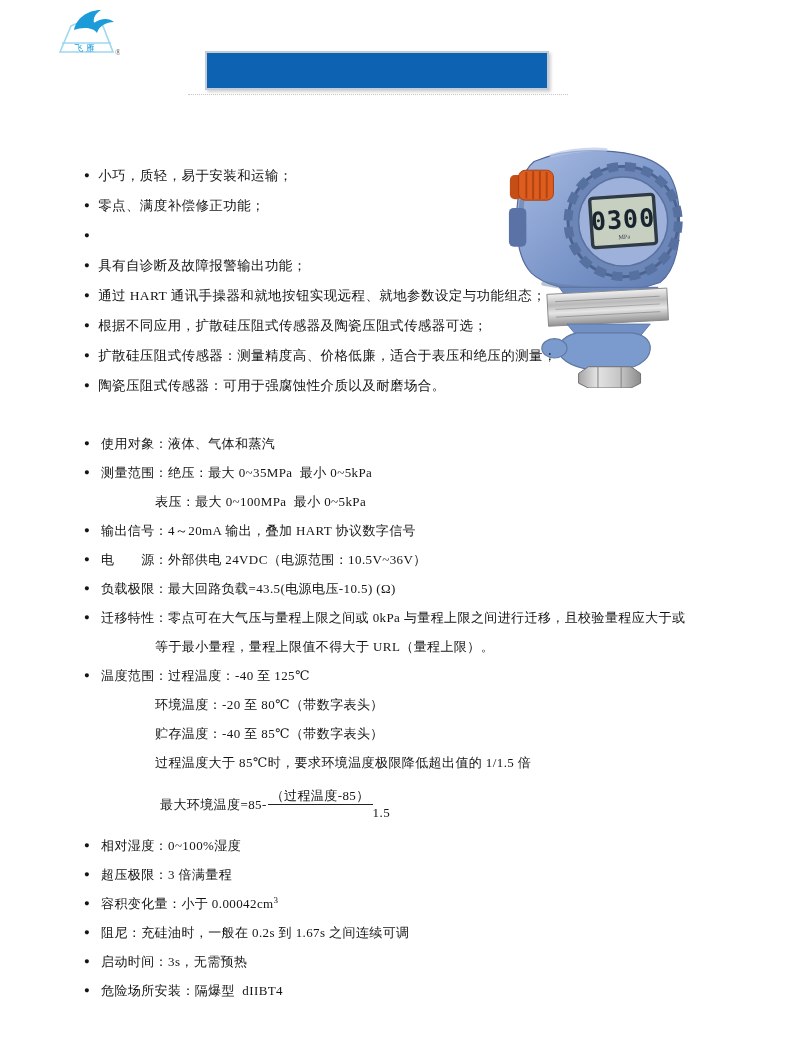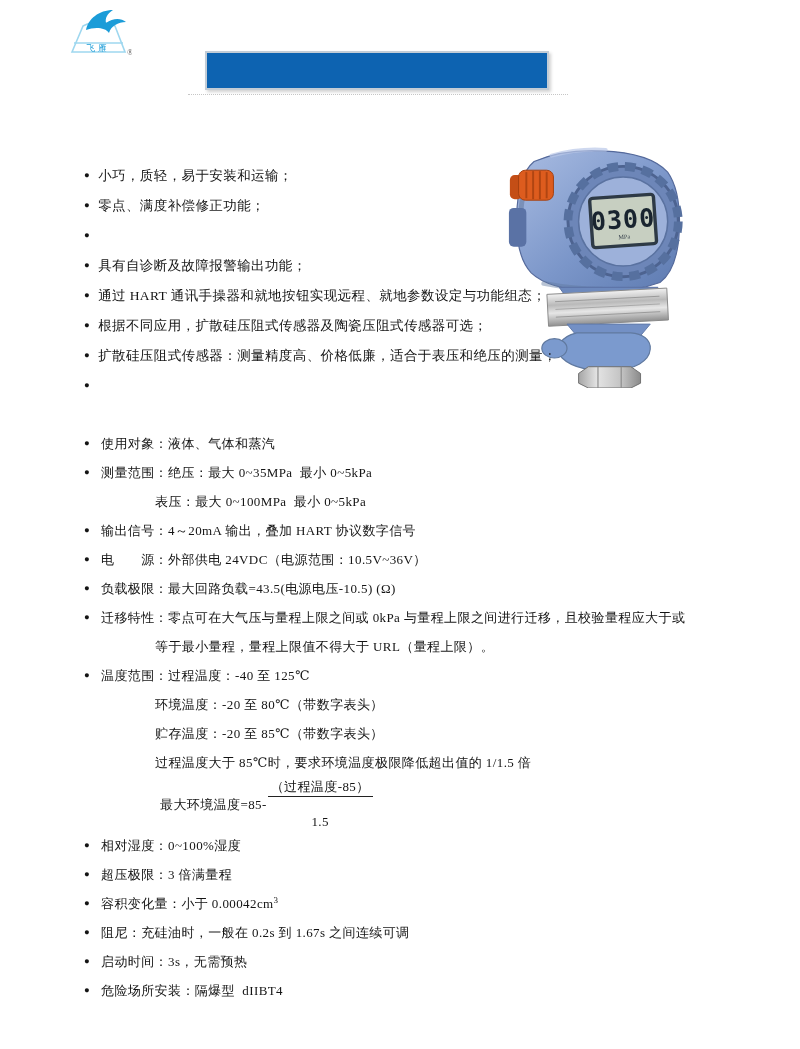--- a/index.html
+++ b/index.html
@@ -4,21 +4,21 @@
 <style>
   html,body{margin:0;padding:0;}
   body{
     width:800px;height:1049px;background:#ffffff;
     font-family:"Liberation Serif","DejaVu Serif",serif;
     color:#141414;
   }
   .page{position:relative;width:800px;height:1049px;overflow:hidden;background:#fff;}
 
   
-  .logo{position:absolute;left:60px;top:6px;width:72px;height:50px;}
+  .logo{position:absolute;left:48px;top:6px;width:72px;height:50px;}
 
   
   .header-bar{
     position:absolute;left:205px;top:51px;width:340px;height:35px;
     background:#0d63b1;border:2px solid #c2ccd6;
     box-shadow:2px 2px 3px rgba(0,0,0,0.18);
   }
   .dotline{
     position:absolute;left:188px;top:94px;width:380px;height:0;
     border-top:1px dotted #c6c6c6;
@@ -35,21 +35,21 @@
 
   
   .specs{position:absolute;left:84px;top:429px;width:680px;font-size:13px;letter-spacing:0.4px;}
   .spec{position:relative;line-height:29px;padding-left:17px;white-space:pre;}
   .spec .dot{position:absolute;left:0;top:0;line-height:29px;font-size:9.5px;}
   .cont{padding-left:71px;}
   .formula-row{
     height:46px;display:flex;align-items:center;
     padding-left:76px;margin-top:4px;margin-bottom:4px;
   }
-  .frac{display:inline-flex;flex-direction:column;align-items:center;line-height:1.2;margin-left:1px;}
+  .frac{display:inline-flex;flex-direction:row;align-items:flex-start;line-height:1.2;margin-left:1px;}
   .frac .num{border-bottom:1px solid #222;padding:0 3px 1px 3px;}
   .frac .den{padding-top:17px;}
   sup{font-size:9px;vertical-align:super;line-height:0;}
 
   
   .device{position:absolute;left:502px;top:146px;width:190px;height:242px;}
   .device svg{width:100%;height:100%;}
 </style>
 </head>
 <body>
@@ -144,41 +144,41 @@
   </div>
 
   <div class="features">
     <div class="feat"><span class="dot">●</span><span>小巧，质轻，易于安装和运输；</span></div>
     <div class="feat"><span class="dot">●</span><span>零点、满度补偿修正功能；</span></div>
     <div class="feat"><span class="dot">●</span></div>
     <div class="feat"><span class="dot">●</span><span>具有自诊断及故障报警输出功能；</span></div>
     <div class="feat"><span class="dot">●</span><span>通过 HART 通讯手操器和就地按钮实现远程、就地参数设定与功能组态；</span></div>
     <div class="feat"><span class="dot">●</span><span>根据不同应用，扩散硅压阻式传感器及陶瓷压阻式传感器可选；</span></div>
     <div class="feat"><span class="dot">●</span><span>扩散硅压阻式传感器：测量精度高、价格低廉，适合于表压和绝压的测量；</span></div>
-    <div class="feat"><span class="dot">●</span></div>
+    <div class="feat"><span class="dot">●</span><span>陶瓷压阻式传感器：可用于强腐蚀性介质以及耐磨场合。</span></div>
   </div>
 
   <div class="specs">
     <div class="spec"><span class="dot">●</span><span>使用对象：</span><span>液体、气体和蒸汽</span></div>
 
     <div class="spec"><span class="dot">●</span><span>测量范围：</span><span>绝压：最大 0~35MPa  最小 0~5kPa</span></div>
     <div class="spec cont"><span>表压：最大 0~100MPa  最小 0~5kPa</span></div>
 
     <div class="spec"><span class="dot">●</span><span>输出信号：</span><span>4～20mA 输出，叠加 HART 协议数字信号</span></div>
 
     <div class="spec"><span class="dot">●</span><span>电　　源：</span><span>外部供电 24VDC（电源范围：10.5V~36V）</span></div>
 
     <div class="spec"><span class="dot">●</span><span>负载极限：</span><span>最大回路负载=43.5(电源电压-10.5) (Ω)</span></div>
 
     <div class="spec"><span class="dot">●</span><span>迁移特性：</span><span>零点可在大气压与量程上限之间或 0kPa 与量程上限之间进行迁移，且校验量程应大于或</span></div>
     <div class="spec cont"><span>等于最小量程，量程上限值不得大于 URL（量程上限）。</span></div>
 
     <div class="spec"><span class="dot">●</span><span>温度范围：</span><span>过程温度：-40 至 125℃</span></div>
     <div class="spec cont"><span>环境温度：-20 至 80℃（带数字表头）</span></div>
-    <div class="spec cont"><span>贮存温度：-20 至 85℃（带数字表头）</span></div>
+    <div class="spec cont"><span>贮存温度：-40 至 85℃（带数字表头）</span></div>
     <div class="spec cont"><span>过程温度大于 85℃时，要求环境温度极限降低超出值的 1/1.5 倍</span></div>
 
     <div class="spec formula-row">
       <span>最大环境温度=85-</span><span class="frac"><span class="num">（过程温度-85）</span><span class="den">1.5</span></span>
     </div>
 
     <div class="spec"><span class="dot">●</span><span>相对湿度：</span><span>0~100%湿度</span></div>
 
     <div class="spec"><span class="dot">●</span><span>超压极限：</span><span>3 倍满量程</span></div>
 

